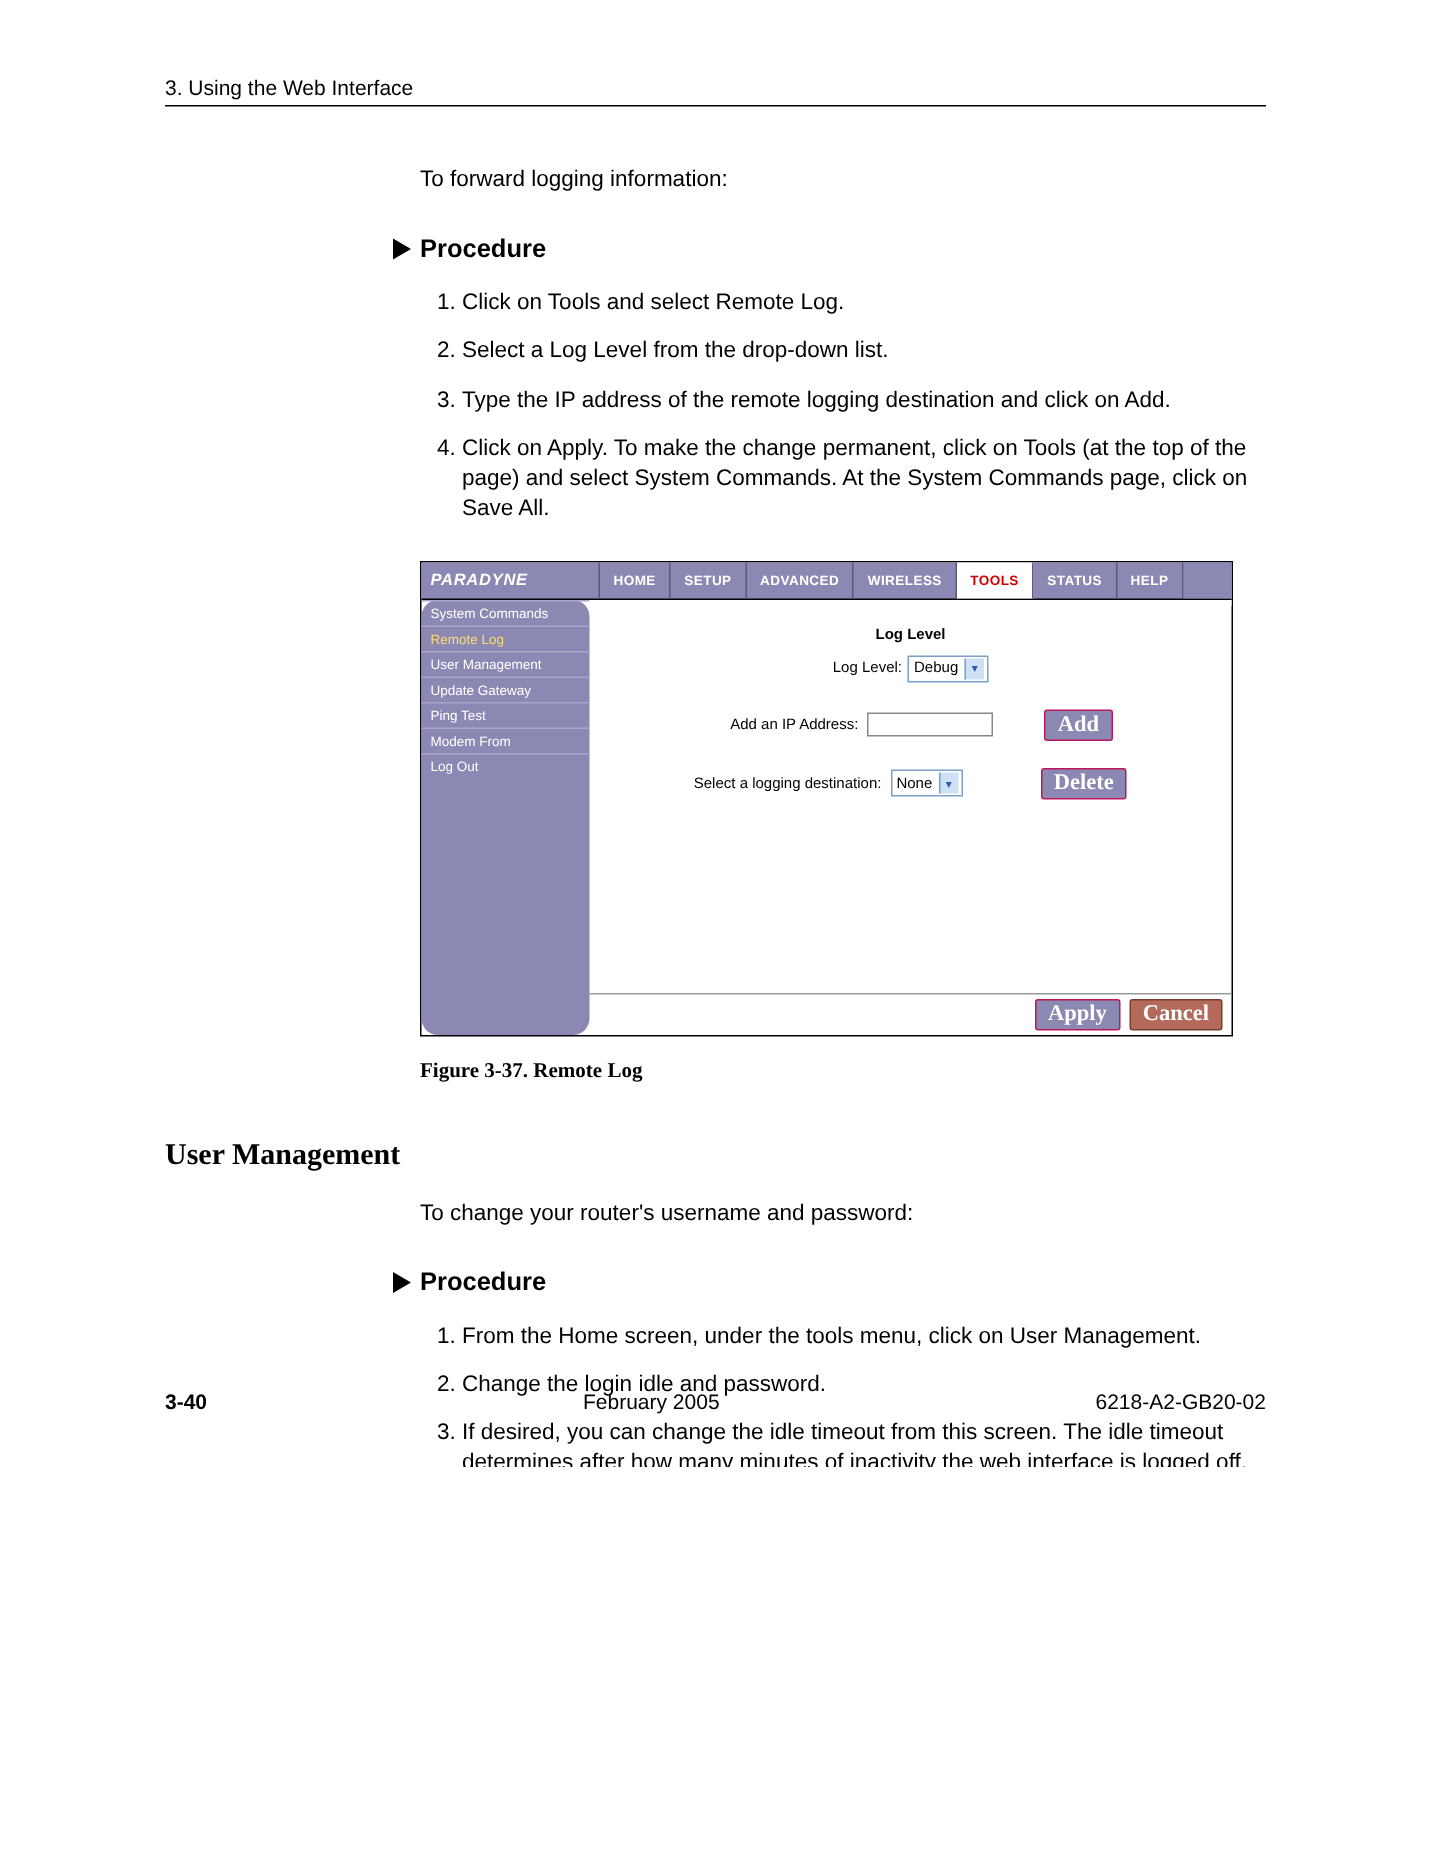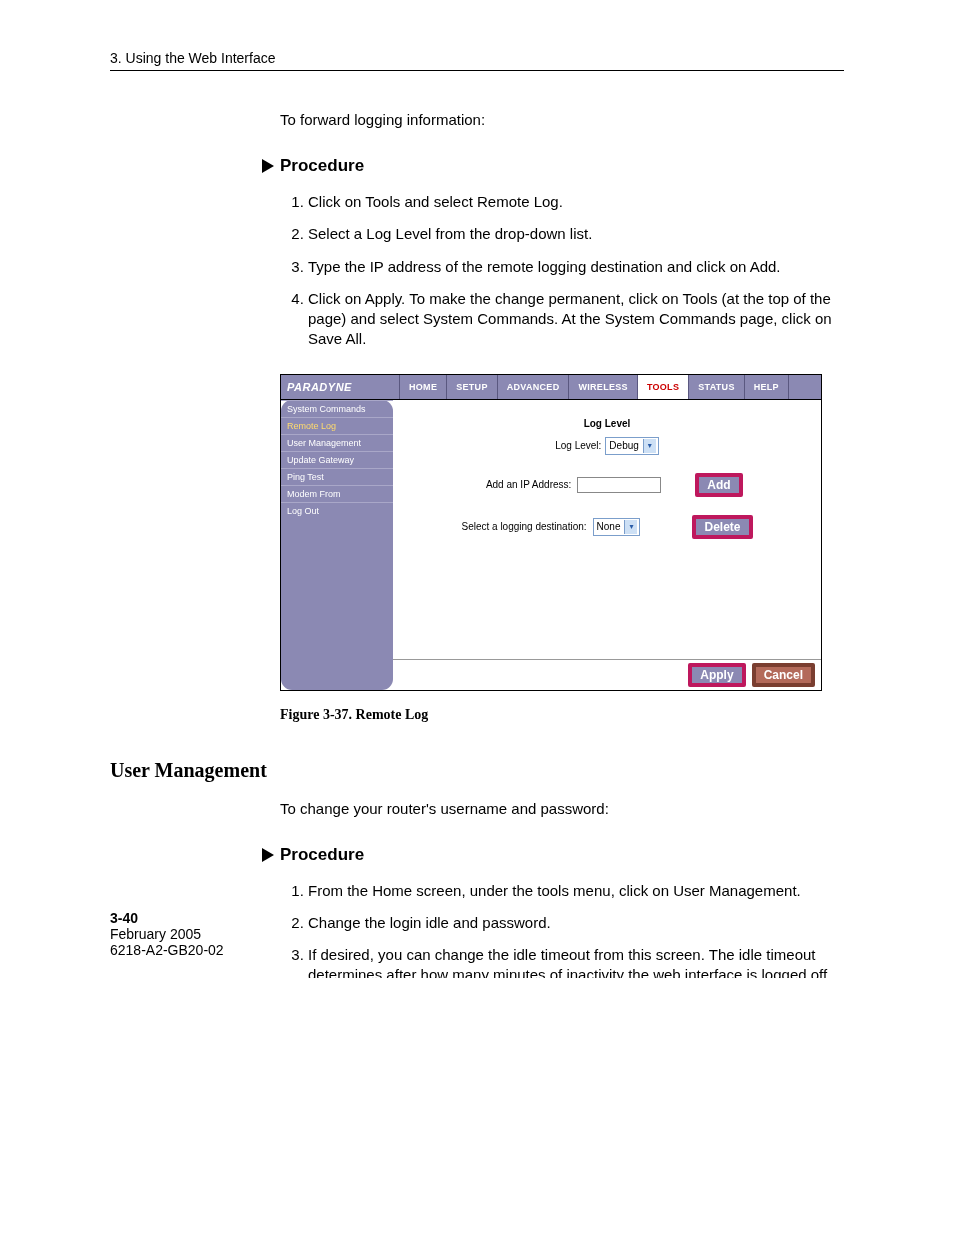--- a/index.html
+++ b/index.html
@@ -65,27 +65,26 @@
     margin: 36px 0 18px 0;
   }
   .fig-caption {
     font-family: "Times New Roman", serif;
     font-weight: bold;
     font-size: 14px;
     margin-top: 8px;
   }
   .footer {
     position: absolute;
-    bottom: 20px;
+    bottom: 36px;
     left: 110px;
     right: 110px;
     display: flex;
     justify-content: space-between;
     font-size: 14px;
-    flex-direction: column;
   }
   .footer .pgnum { font-weight: bold; }
 
   
   .screenshot {
     width: 540px;
     border: 1px solid #000;
     font-family: Verdana, Arial, sans-serif;
     font-size: 9px;
     background: #fff;
@@ -203,24 +202,25 @@
   .ss-input {
     border: 1px solid #888;
     height: 14px;
     width: 82px;
     background: #fff;
   }
   .ss-btn {
     background: #8b89b3;
     color: #fff;
     font-weight: bold;
-    font-size: 12px;
+    font-size: 15px;
     padding: 1px 8px;
-    border: 4px solid #be185d;
+    border: 1px solid #be185d;
     border-radius: 2px;
+    font-family: Liberation Serif, serif;
   }
   .ss-btn.cancel { background: #b36a5a; border-color: #7a3e30; }
   .ss-bottom {
     border-top: 1px solid #999;
     padding: 3px 6px;
     display: flex;
     justify-content: flex-end;
     gap: 6px;
   }
   .para {

